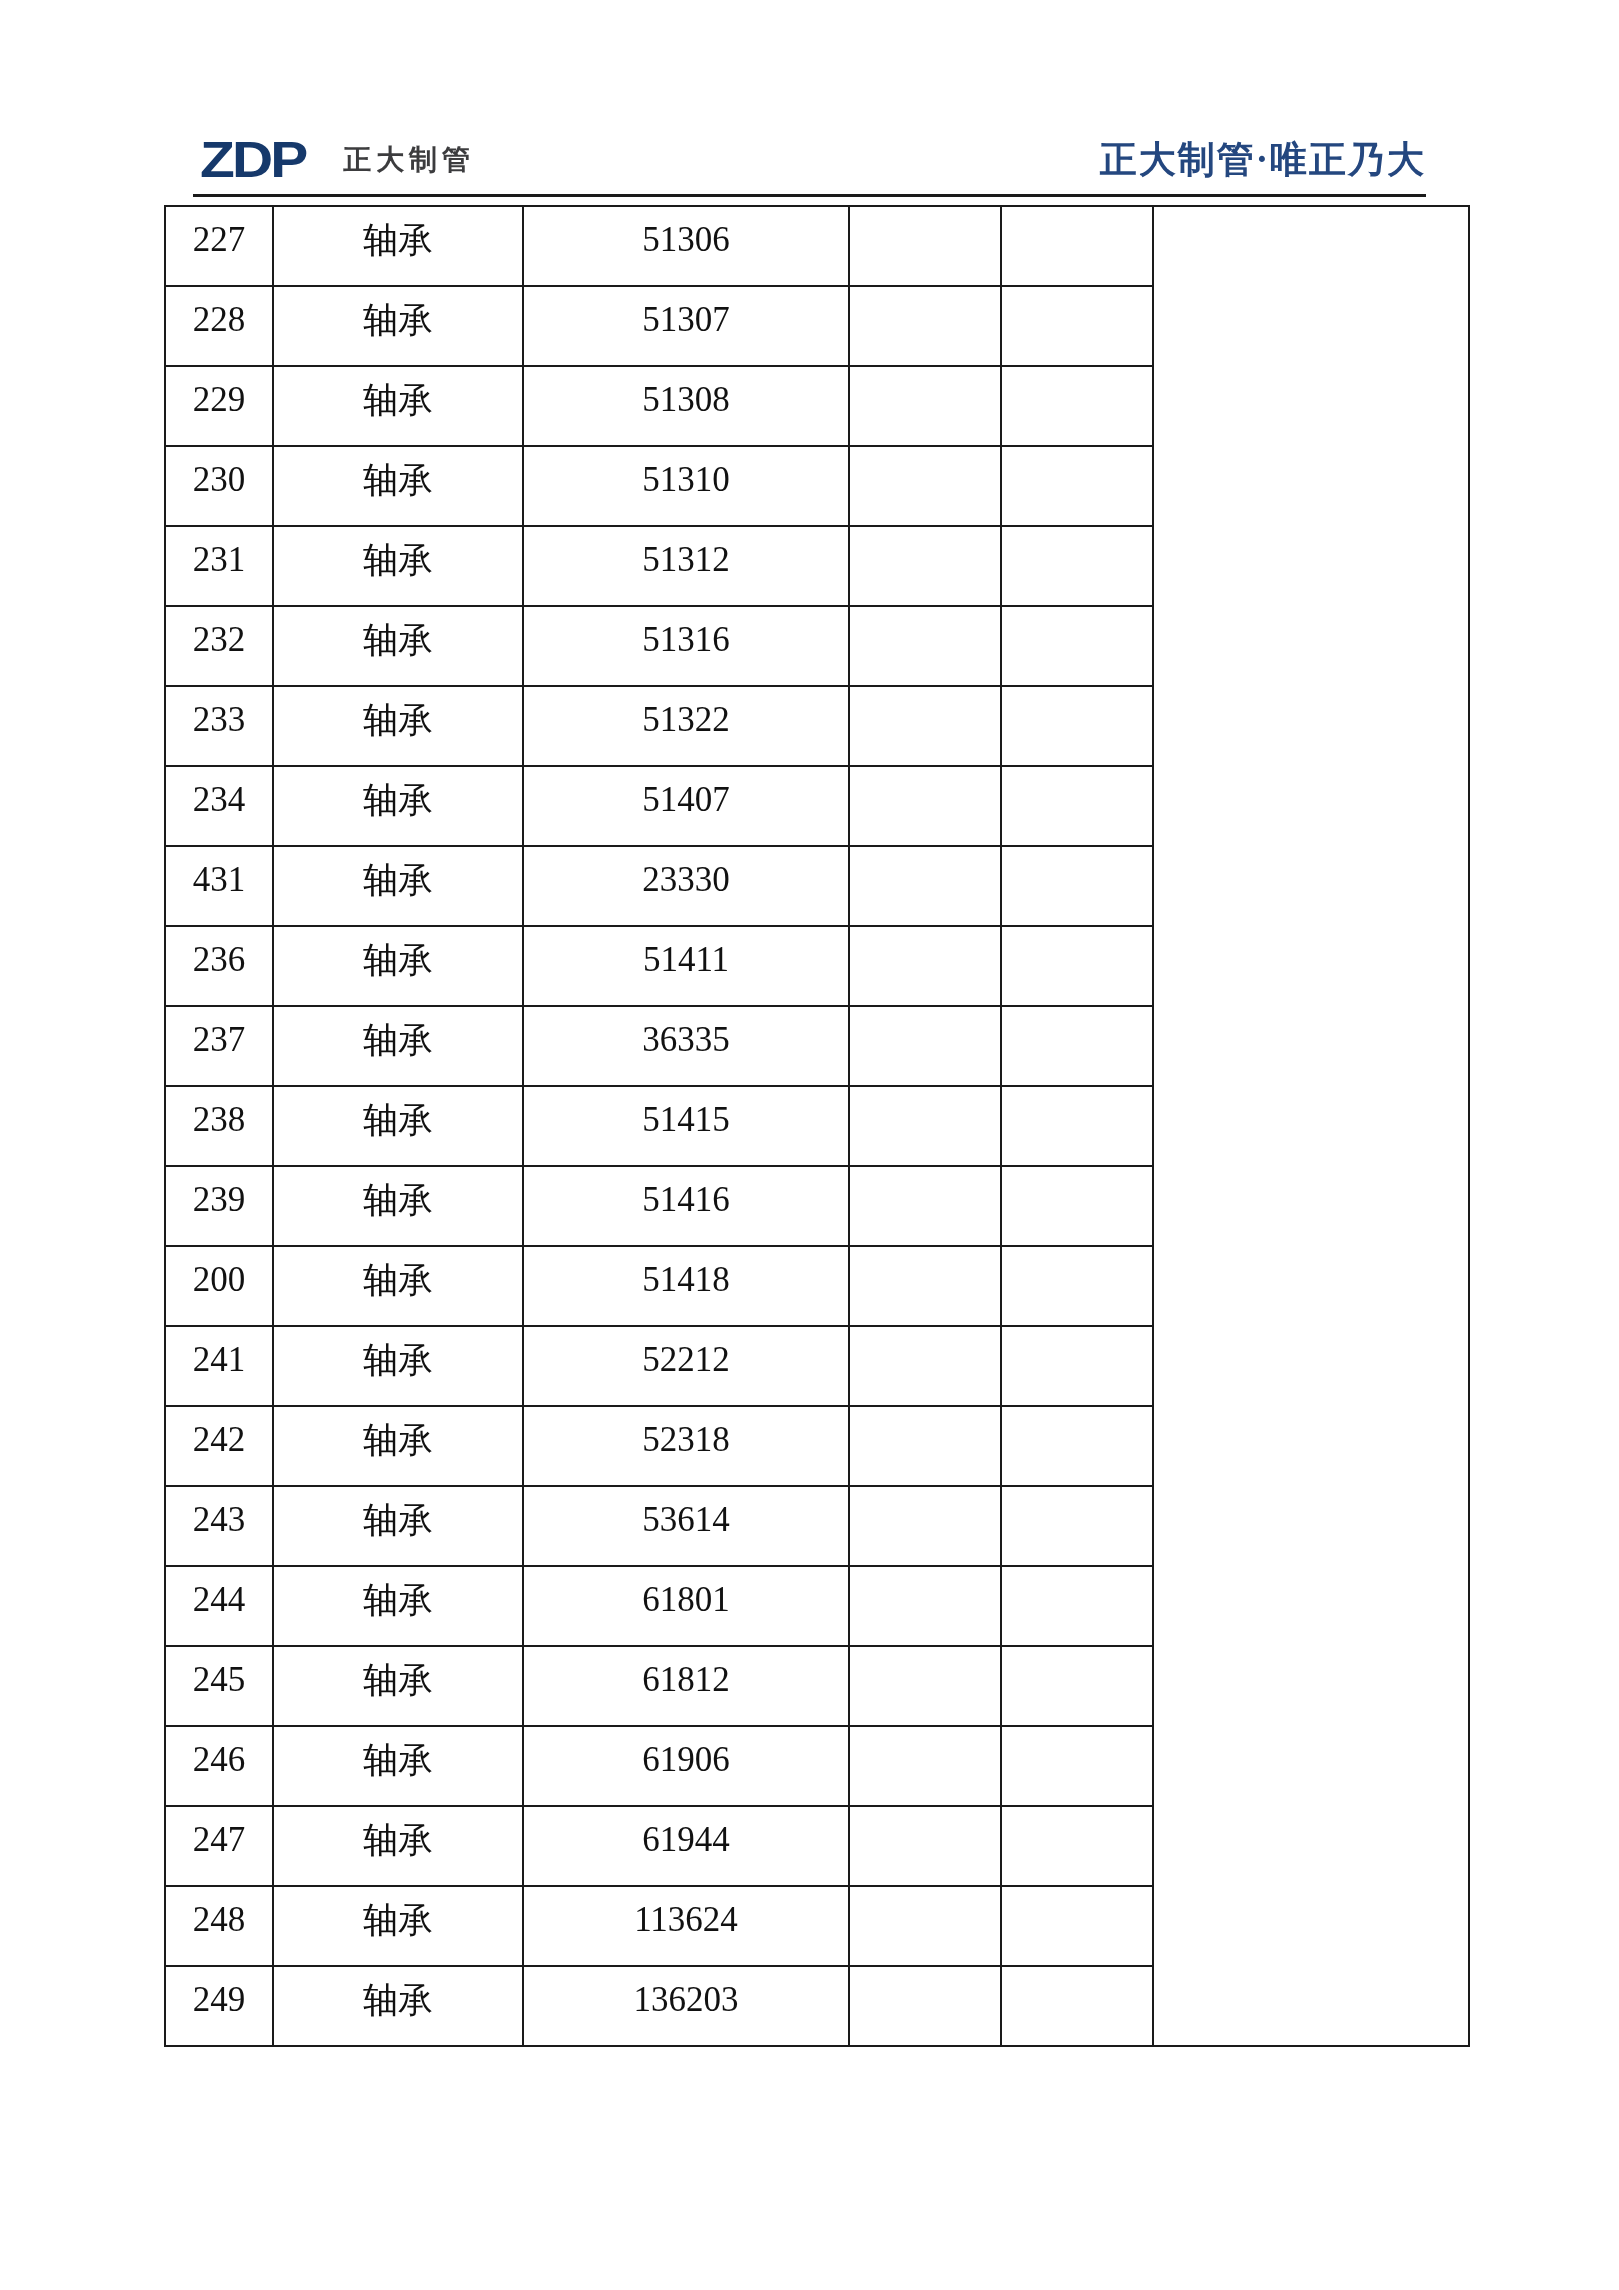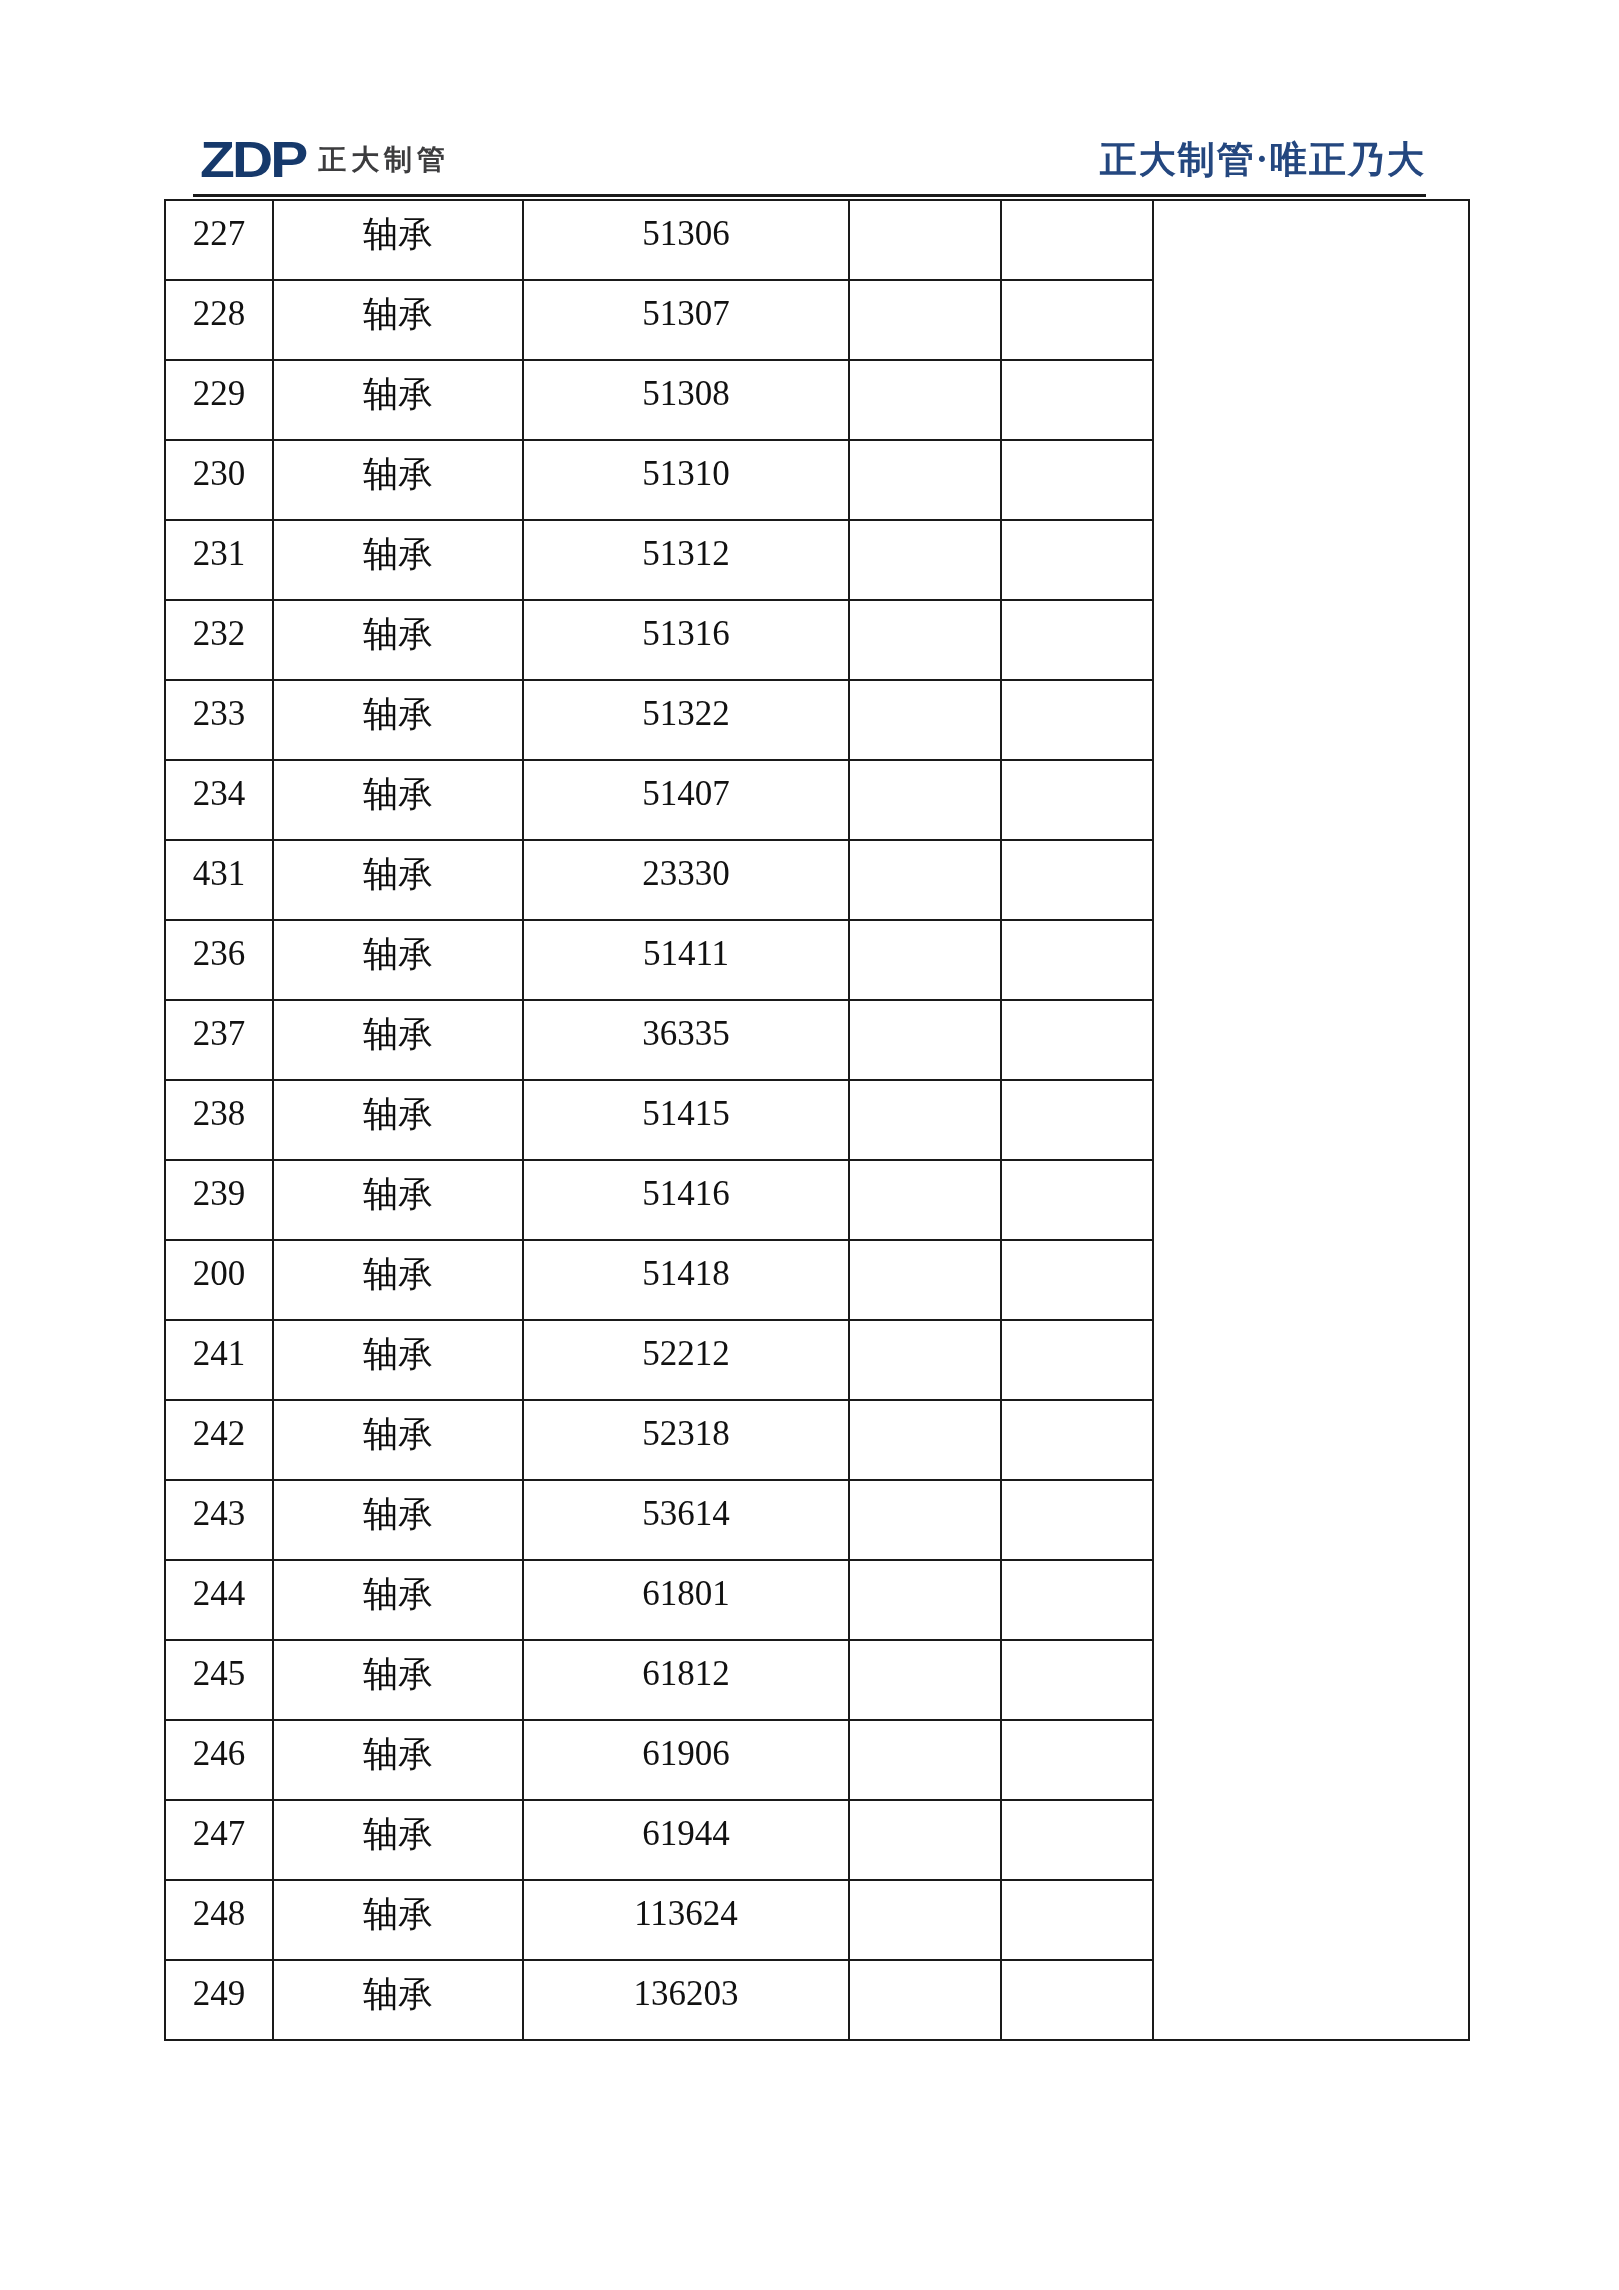--- a/index.html
+++ b/index.html
@@ -20,21 +20,21 @@
     font-family: "Liberation Serif", "DejaVu Serif", serif;
     color: var(--text-black);
   }
   
   .header-logo {
     position: absolute;
     left: 200px;
     top: 131px;
     display: flex;
     align-items: center;
-    gap: 13px;
+    gap: 38px;
     line-height: 1;
     white-space: nowrap;
   }
   .logo-zdp {
     font-family: "Liberation Sans", "DejaVu Sans", sans-serif;
     font-weight: 900;
     font-size: 57px;
     letter-spacing: -2.9px;
     color: var(--logo-navy);
     transform: scaleY(0.88);
@@ -63,21 +63,21 @@
     left: 193px;
     top: 194px;
     width: 1233px;
     height: 2.9px;
     background: var(--border-black);
   }
   
   .parts-table {
     position: absolute;
     left: 164px;
-    top: 199px;
+    top: 205px;
     border-collapse: collapse;
     table-layout: fixed;
     padding-left: 16px;
   }
   .parts-table td {
     border: 2px solid var(--border-black);
     text-align: center;
     vertical-align: middle;
     font-size: 35px;
     height: 80px;

